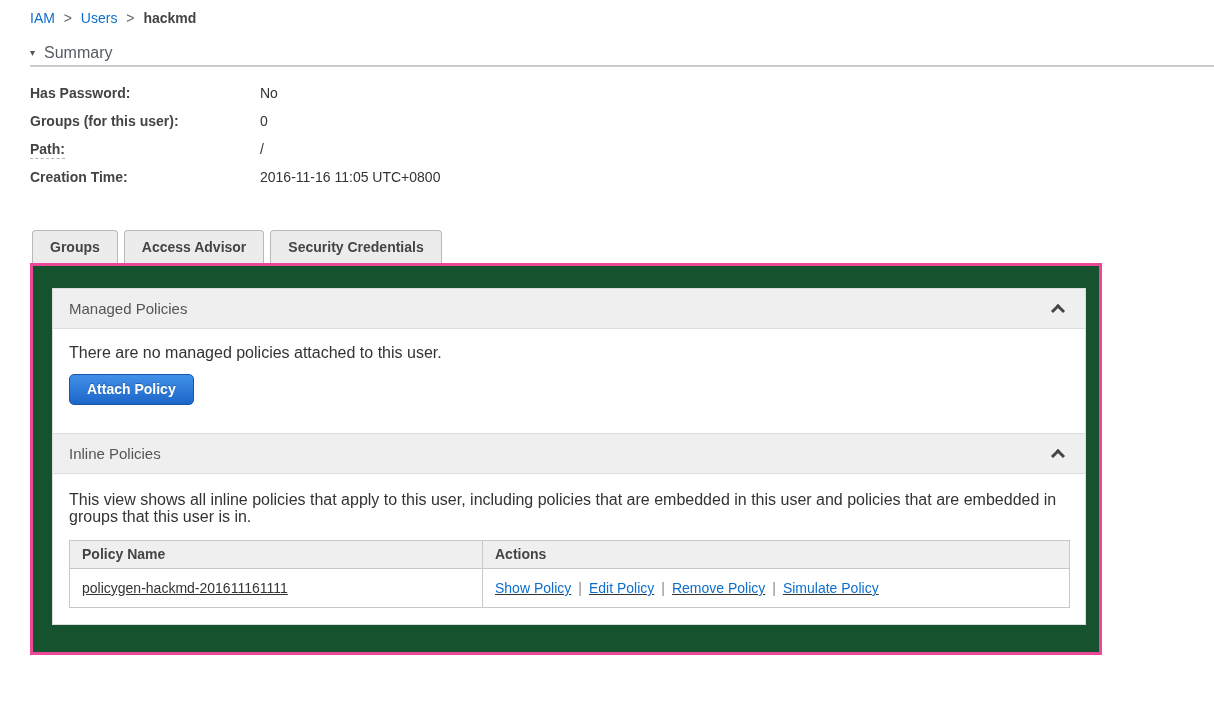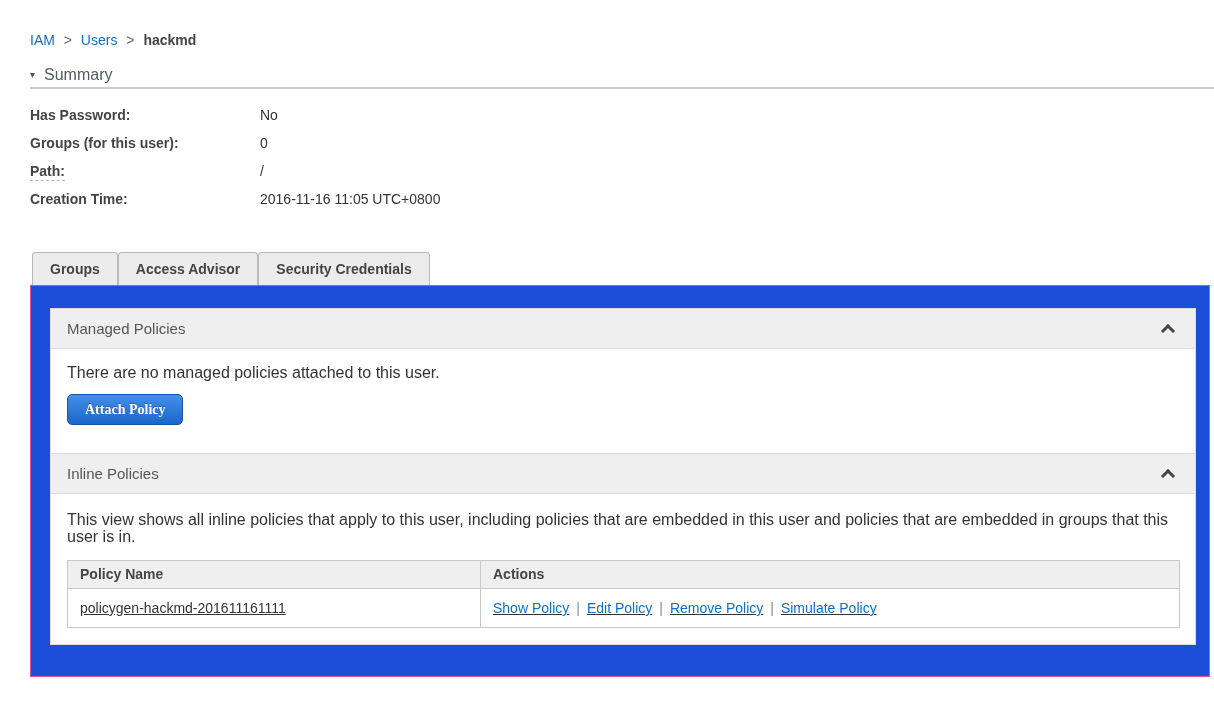--- a/index.html
+++ b/index.html
@@ -4,21 +4,21 @@
 <style>
   * { margin:0; padding:0; box-sizing:border-box; }
   html,body { background:#fff; }
   body {
     font-family:"Liberation Sans", sans-serif;
     color:#333;
     width:1214px; height:702px;
     overflow:hidden;
     font-size:14px;
   }
-  .page { padding-top:2px;margin-top:30px; }
+  .page { padding-top:10px; }
 
   
   .breadcrumb { margin-left:30px; font-size:14px; line-height:16px; }
   .crumb-link { color:#0d6ecd; text-decoration:none; cursor:pointer; }
   .crumb-sep { color:#666; margin:0 5px; }
   .crumb-current { color:#444; font-weight:bold; }
 
   
   .summary-title-row { margin:18px 0 0 30px; display:flex; align-items:center; line-height:18px; }
   .disclosure { color:#555; font-size:10px; margin-right:9px; cursor:pointer; }
@@ -27,35 +27,35 @@
 
   
   .summary-fields { margin:12px 0 0 30px; }
   .s-row { display:flex; align-items:center; height:28px; }
   .s-label { width:230px; font-weight:bold; color:#444; font-size:14px; }
   .s-label .tip { border-bottom:1px dashed #b5b5b5; padding-bottom:1px; }
   .s-value { color:#333; font-size:14px; }
   .redaction { display:inline-block; width:100px; height:15px; background:#000; vertical-align:-2px; }
 
   
-  .tabs { display:flex; align-items:flex-start; margin:39px 0 0 32px; position:relative; z-index:2; }
+  .tabs { display:flex; align-items:flex-start; margin:39px 0 0 32px; gap:6px; position:relative; z-index:2; }
   .tab {
     background:#ececec; border:1px solid #b9b9b9; border-bottom:none;
     border-radius:4px 4px 0 0; padding:8px 17px; font-weight:bold; font-size:14px;
     color:#444; cursor:pointer; position:relative; line-height:16px;
   }
   .tab.active {
     background:#fff; border-top:3px solid #e47911; border-left-color:#b9b9b9;
     padding-top:8px; padding-bottom:9px; margin-bottom:-1px; z-index:3;
   }
 
   
   .panel {
-    margin-left:30px; width:1180px; height:392px;
-    border:1px solid #ec4899; background:#1d4ed8;
+    margin-left:30px; width:1072px; height:392px;
+    border:3px solid #ec4899; background:#14532d;
     padding:22px 13px 7px 19px; position:relative; z-index:1;
   }
 
   .section { border:1px solid #ddd; background:#fff; }
   .section + .section { margin-top:-1px; }
   .section-header {
     height:40px; background:#efefef; border-bottom:1px solid #ddd;
     display:flex; align-items:center; justify-content:space-between;
     padding:0 22px 0 16px; font-size:15px; color:#555;
   }
@@ -66,21 +66,21 @@
   }
   .section-body-1 { padding:15px 15px 28px 16px; }
   .section-body-2 { padding:17px 15px 16px 16px; }
   .body-text { font-size:16px; color:#333; line-height:17px; }
 
   .aws-btn {
     display:inline-block; margin-top:13px; padding:7px 17px;
     background:linear-gradient(#4190e8, #1d66c9);
     border:1px solid #1756a7; border-radius:5px;
     color:#fff; font-weight:bold; font-size:14px; line-height:15px;
-    text-shadow:0 -1px 0 rgba(0,0,0,0.25); cursor:pointer;font-family:Liberation Serif, serif;
+    text-shadow:0 -1px 0 rgba(0,0,0,0.25); cursor:pointer;
   }
   .section-body-2 .aws-btn { margin-top:19px; }
 
   .policy-table { width:100%; margin-top:15px; border-collapse:collapse; }
   .policy-table th {
     background:#efefef; text-align:left; font-size:14px; color:#444;
     padding:6px 12px; border:1px solid #c8c8c8; font-weight:bold; line-height:15px;
   }
   .policy-table td {
     background:#fff; font-size:14px; color:#333;

